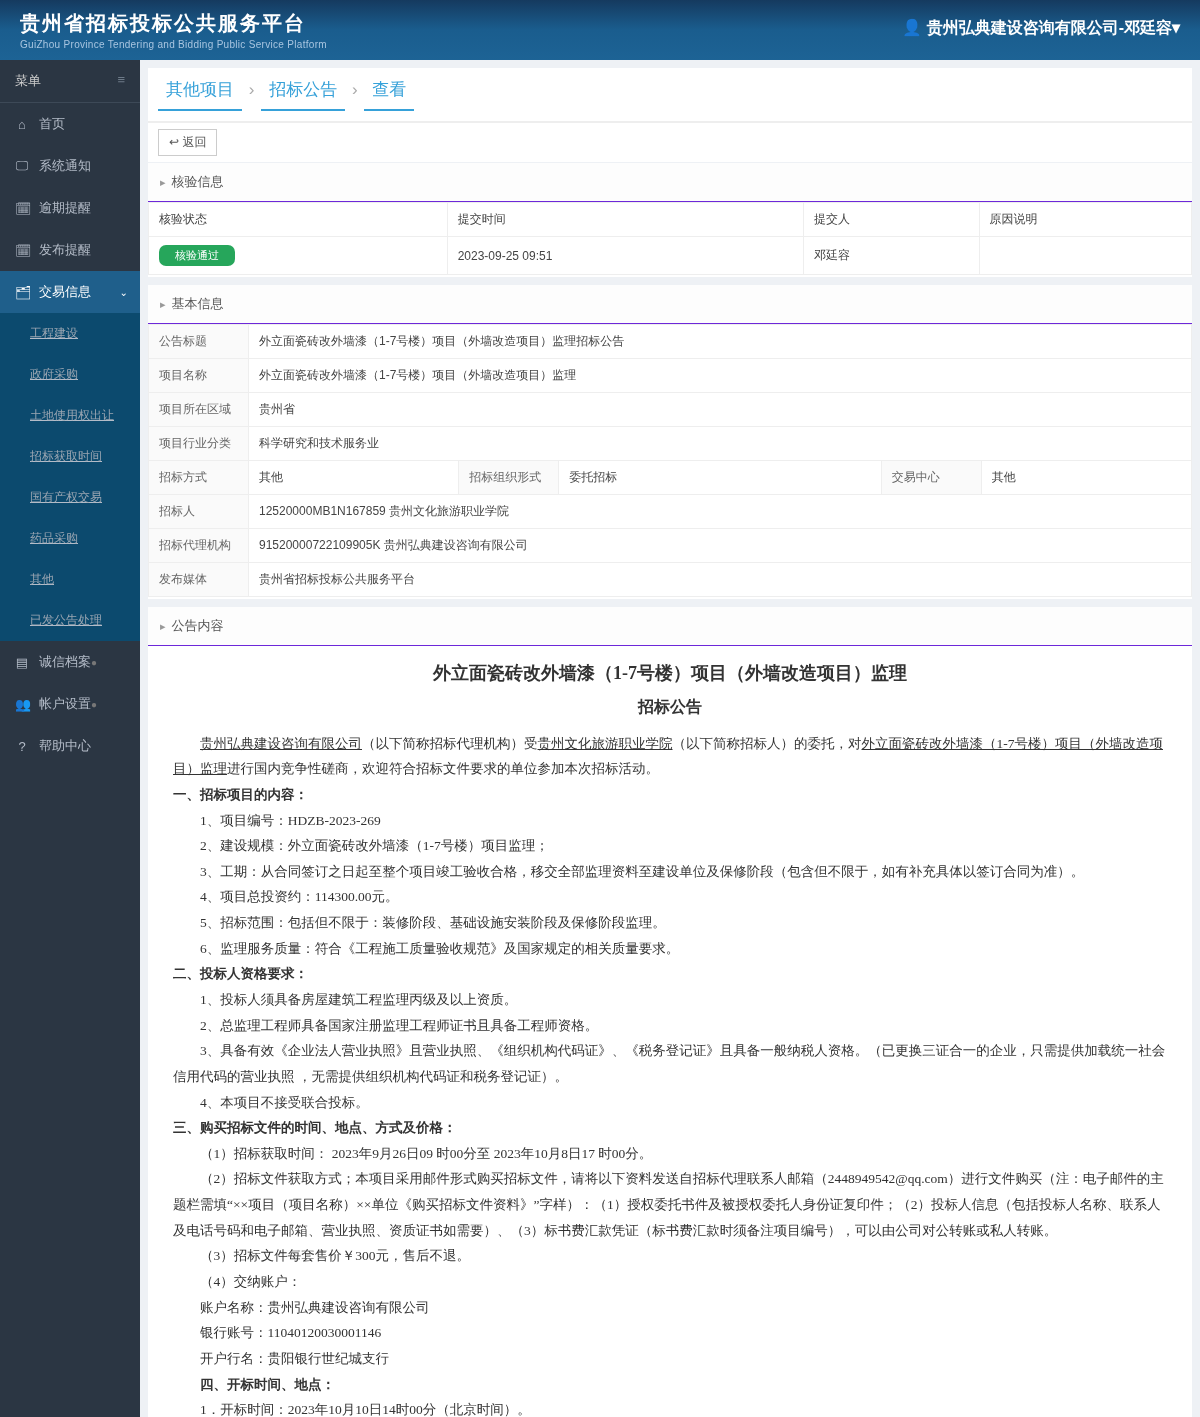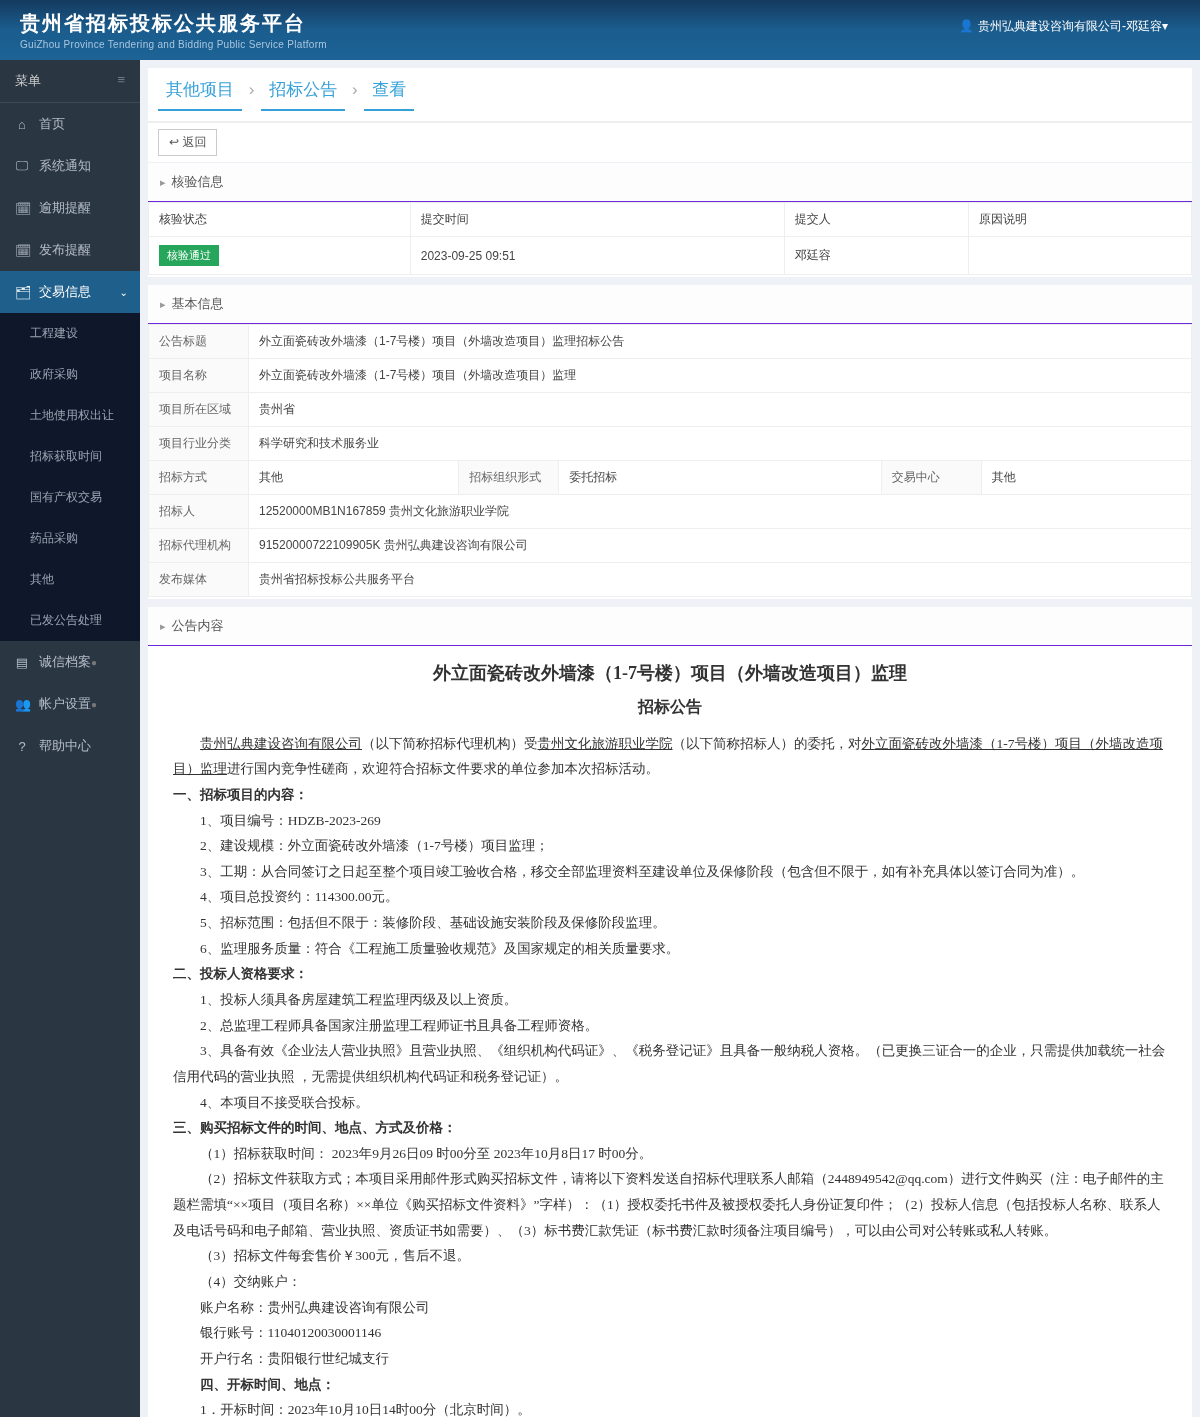--- a/index.html
+++ b/index.html
@@ -1,52 +1,52 @@
 <!DOCTYPE html>
 <html><head>
 <meta charset="utf-8">
 <style>
 * { margin: 0; padding: 0; box-sizing: border-box; }
 body { font-family: "Microsoft YaHei", Arial, sans-serif; font-size: 12px; color: #333; background: #eef1f5; }
 
 .header { height: 60px; background: linear-gradient(to bottom, #153a5f 0%, #1a5d8e 50%, #1d6395 100%); color: #fff; display: flex; align-items: center; padding: 0 20px; position: relative; }
 .header-title { font-size: 20px; font-weight: bold; letter-spacing: 2px; }
 .header-sub { font-size: 10px; color: #a8c5e0; letter-spacing: 0.3px; display: block; margin-top: 2px;}
-.header-user { position: absolute; right: 32px; top: 18px; font-size: 12px; }
+.header-user { position: absolute; right: 20px; top: 18px; font-size: 16px; font-weight: bold; }
 .header-user::before { content: "👤"; margin-right: 4px; }
 
 .layout { display: flex; min-height: calc(100vh - 60px); }
 .sidebar { width: 140px; background: #2b3643; color: #b4bcc8; }
 .sidebar-header { padding: 12px 15px; font-size: 13px; color: #ccc; border-bottom: 1px solid #3d4957; display:flex; justify-content:space-between;}
 .menu-bars { font-size:13px; color:#6d7a88; }
 .sidebar-item { padding: 12px 15px; font-size: 13px; cursor: pointer; display: flex; align-items: center; position: relative; }
 .sidebar-item.active { background: #1f5f8b; color: #fff; }
 .sidebar-item .icon { margin-right: 10px; width:14px; display:inline-block; text-align:center; }
 .sidebar-item .chev { position:absolute; right:12px; font-size:10px;}
-.sidebar-sub { background: #0f172a; }
+.sidebar-sub { background: #0c4a6e; text-decoration: underline; }
 .sidebar-sub .sidebar-item { padding-left: 30px; font-size: 12px; color:#9ba6b2; }
 
 .main { flex: 1; padding: 8px 8px; background: #eef1f5;}
 .breadcrumb { background: #fff; padding: 10px 10px; font-size: 17px; color: #666; border-bottom: 2px solid #eee;}
 .breadcrumb .bc-item { display:inline-block; padding: 0 8px; border-bottom:2px solid transparent; padding-bottom:8px;}
 .breadcrumb .bc-item.active { border-bottom:2px solid #36a1d9; color:#36a1d9;}
 .breadcrumb .sep { color:#aaa; margin: 0 2px;}
 
 .back-bar { background: #fff; padding: 6px 10px; margin-bottom: 1px;}
 .back-btn { border:1px solid #ccc; background:#fff; padding:4px 10px; font-size:12px; cursor:pointer; color:#555;}
 
 .panel { background: #fff; margin-bottom: 8px; padding-bottom:2px;}
 .panel-header { padding: 10px 12px; border-bottom: 1px solid #6d28d9; font-size: 13px; color: #555; background:#fdfdfd; }
 .panel-header::before { content:"▸"; color:#999; margin-right:6px; font-size:11px; }
 
 table.info { width: 100%; border-collapse: collapse; }
 table.info th, table.info td { border: 1px solid #eee; padding: 8px 10px; font-size: 12px; text-align:left; }
 table.info th { background:#fafafa; color:#666; font-weight:normal; width: 100px; text-align:left;}
 table.info td { color:#444; }
-.status-badge { background:#26a65b; color:#fff; padding:3px 8px; border-radius:0; font-size:11px; display:inline-block;}
+.status-badge { background:#26a65b; color:#fff; padding:3px 16px; border-radius:7px; font-size:11px; display:inline-block;}
 
 .content-body { padding: 10px 25px; font-size: 13px; line-height: 1.9; color:#333; }
 .content-body h2 { text-align:center; font-size:18px; font-weight:bold; margin-bottom:2px; font-family: SimSun, serif;}
 .content-body h3 { text-align:center; font-size:16px; font-weight:bold; margin-bottom:8px; font-family: SimSun, serif;}
 .content-body u { text-decoration: underline; }
 .content-body p { margin: 0; font-family: SimSun, serif; font-size: 13.5px;}
 .indent1 { text-indent: 2em; }
 .indent-sec { font-weight:bold; font-family: SimHei, sans-serif;}
 .dot-right { font-size:10px; color:#777; float:right;}
 </style>

